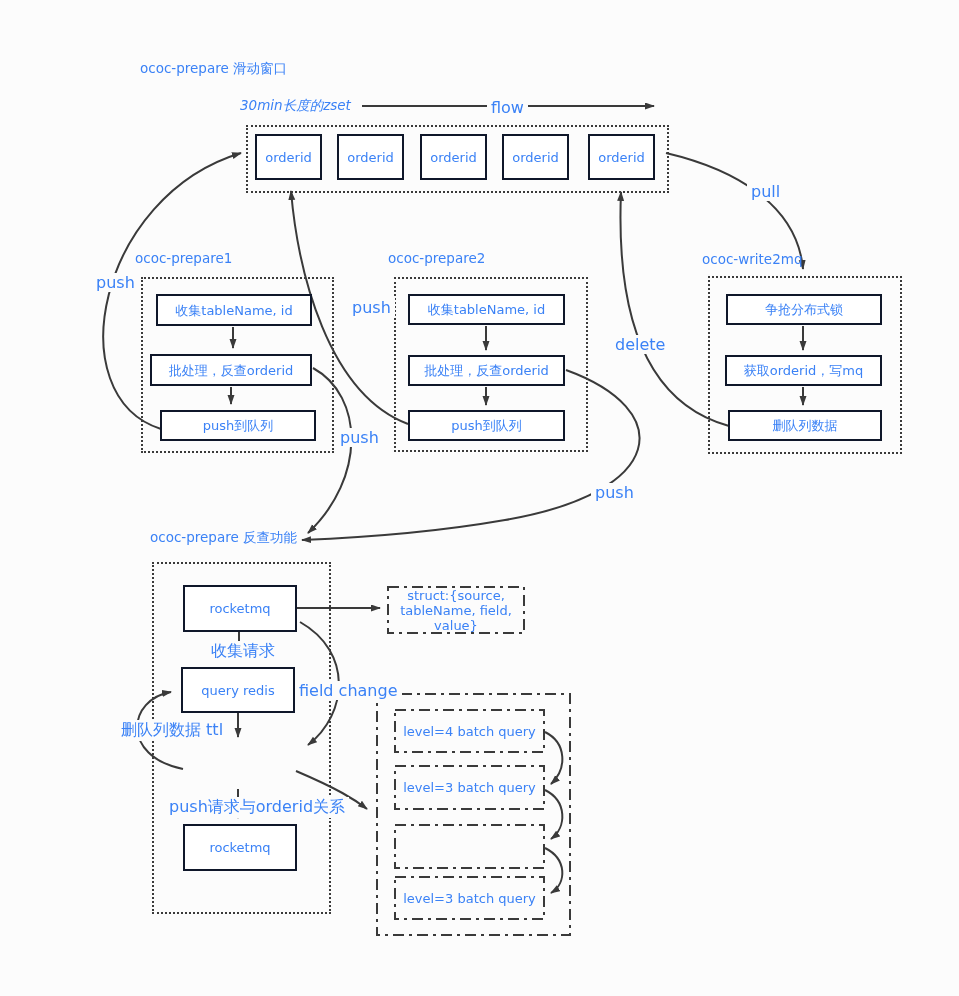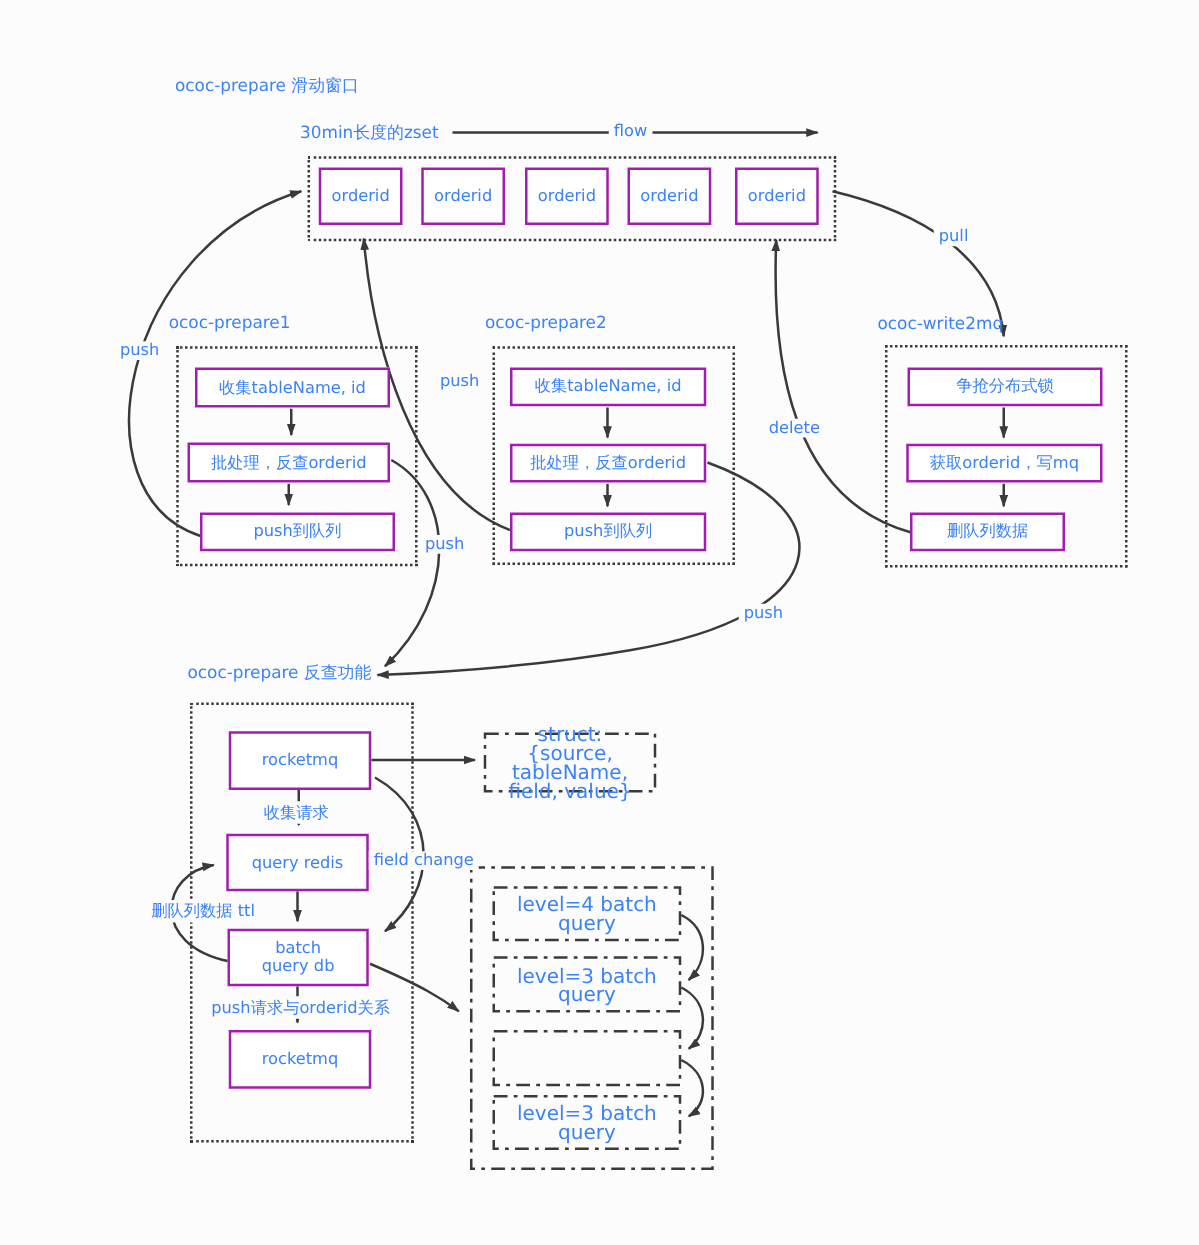--- a/index.html
+++ b/index.html
@@ -4,29 +4,29 @@
 <style>
   html,body{margin:0;padding:0;background:#ffffff;}
   #stage{
     position:relative;width:959px;height:996px;background:#fcfcfc;
     font-family:"DejaVu Sans","Liberation Sans",sans-serif;color:#3b82f6;
     overflow:hidden;
   }
   .dotted{position:absolute;border:2px dotted #3a3a3a;background:transparent;z-index:1;}
   .arrowlayer{position:absolute;left:0;top:0;z-index:2;pointer-events:none;}
   .box{
-    position:absolute;border:2px solid #a21caf;background:#ffffff;z-index:3;
+    position:absolute;border:2px solid #0f172a;background:#ffffff;z-index:3;
     display:flex;align-items:center;justify-content:center;text-align:center;
     font-size:13px;line-height:15px;box-sizing:border-box;
   }
   .ghost{
     position:absolute;z-index:3;display:flex;align-items:center;justify-content:center;
-    text-align:center;font-size:16px;line-height:15px;box-sizing:border-box;background:transparent;
+    text-align:center;font-size:13px;line-height:15px;box-sizing:border-box;background:transparent;
   }
-  .lbl{position:absolute;z-index:4;font-size:13px;white-space:nowrap;}
+  .lbl{position:absolute;z-index:4;font-size:16px;white-space:nowrap;}
   .lbl.bg{background:#fcfcfc;padding:0 4px;}
   .title{position:absolute;z-index:4;font-size:13.5px;white-space:nowrap;}
   .narrowtext{padding:0 16px;}
 </style>
 </head>
 <body>
 
 <div id="stage">
 
   <div class="dotted" style="left:246px;top:125px;width:419px;height:64px;"></div>
@@ -87,21 +87,21 @@
         <rect x="377" y="694" width="193" height="241"></rect>
         <rect x="395" y="710" width="149" height="42"></rect>
         <rect x="395" y="766" width="149" height="43"></rect>
         <rect x="395" y="825" width="149" height="43"></rect>
         <rect x="395" y="877" width="149" height="42"></rect>
       </g>
     </g>
   </svg>
 
   <div class="title" style="left:140px;top:60px;">ococ-prepare 滑动窗口</div>
-  <div class="title" style="left:240px;top:97px;">30min长度的zset</div>
+  <div class="title" style="left:240px;top:97px;font-style:italic;">30min长度的zset</div>
   <div class="lbl bg" style="left:487px;top:98px;">flow</div>
   <div class="title" style="left:135px;top:250px;">ococ-prepare1</div>
   <div class="title" style="left:388px;top:250px;">ococ-prepare2</div>
   <div class="title" style="left:702px;top:251px;">ococ-write2mq</div>
   <div class="title" style="left:150px;top:529px;">ococ-prepare 反查功能</div>
 
   <div class="box" style="left:255px;top:134px;width:67px;height:46px;">orderid</div>
   <div class="box" style="left:337px;top:134px;width:67px;height:46px;">orderid</div>
   <div class="box" style="left:420px;top:134px;width:67px;height:46px;">orderid</div>
   <div class="box" style="left:502px;top:134px;width:67px;height:46px;">orderid</div>
@@ -110,25 +110,24 @@
   <div class="box" style="left:156px;top:294px;width:156px;height:32px;">收集tableName, id</div>
   <div class="box" style="left:150px;top:354px;width:162px;height:32px;">批处理，反查orderid</div>
   <div class="box" style="left:160px;top:410px;width:156px;height:31px;">push到队列</div>
 
   <div class="box" style="left:408px;top:294px;width:157px;height:31px;">收集tableName, id</div>
   <div class="box" style="left:408px;top:355px;width:157px;height:31px;">批处理，反查orderid</div>
   <div class="box" style="left:408px;top:410px;width:157px;height:31px;">push到队列</div>
 
   <div class="box" style="left:725px;top:355px;width:157px;height:31px;">获取orderid，写mq</div>
   <div class="box" style="left:726px;top:294px;width:156px;height:31px;">争抢分布式锁</div>
-  <div class="box" style="left:728px;top:410px;width:124px;height:31px;">删队列数据</div>
+  <div class="box" style="left:728px;top:410px;width:154px;height:31px;">删队列数据</div>
 
   <div class="box" style="left:183px;top:585px;width:114px;height:47px;">rocketmq</div>
   <div class="box" style="left:181px;top:667px;width:114px;height:46px;">query redis</div>
-  <div class="box narrowtext" style="left:182px;top:743px;width:113px;height:46px;">batch query db</div>
   <div class="box" style="left:183px;top:824px;width:114px;height:47px;">rocketmq</div>
 
   <div class="ghost" style="left:388px;top:587px;width:136px;height:46px;padding:0 8px;">struct:{source, tableName, field, value}</div>
 
   <div class="ghost" style="left:395px;top:710px;width:149px;height:42px;">level=4 batch query</div>
   <div class="ghost" style="left:395px;top:766px;width:149px;height:43px;">level=3 batch query</div>
   <div class="ghost" style="left:395px;top:877px;width:149px;height:42px;">level=3 batch query</div>
 
   <div class="lbl bg" style="left:92px;top:273px;">push</div>
   <div class="lbl bg" style="left:348px;top:298px;">push</div>

